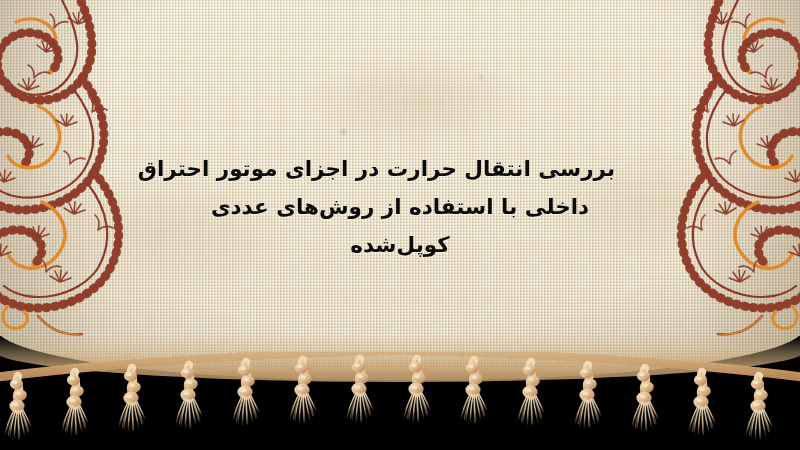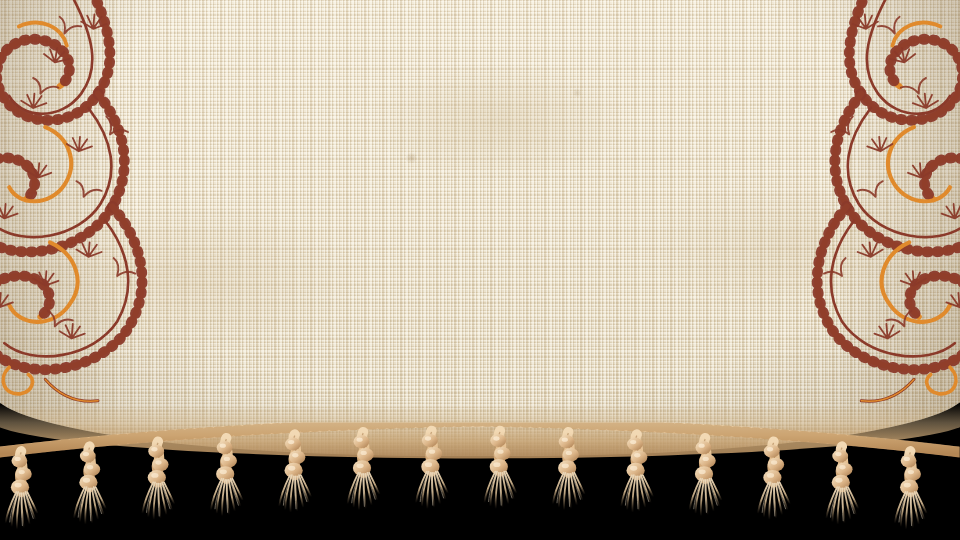--- a/index.html
+++ b/index.html
@@ -339,20 +339,25 @@
         </g>
 
         <path d="M66 320 c-10 10 -4 24 10 22 c10 -2 12 -12 6 -16" stroke="#e08a2c" stroke-width="3"></path>
         <path d="M40 300 c-12 6 -12 20 0 24" stroke="#8b3a2a" stroke-width="2"></path>
         <path d="M96 330 C108 344 122 350 140 348" stroke="#8b3a2a" stroke-width="2.4"></path>
         <path d="M96 330 C108 344 122 350 140 348" stroke="#e08a2c" stroke-width="1.2"></path>
       </g>
     </svg>
   </div>
 
+  <div class="title-block">
+    <div class="title-line">بررسی انتقال حرارت در اجزای موتور احتراق</div>
+    <div class="title-line">داخلی با استفاده از روش‌های عددی</div>
+    <div class="title-line">کوپل‌شده</div>
+  </div>
 
   <div class="bottom-black"></div>
 
   <div class="fringe">
     <svg viewBox="0 0 800 98" xmlns="http://www.w3.org/2000/svg">
       <defs>
         <linearGradient id="ropeG" x1="0" y1="0" x2="0" y2="1">
           <stop offset="0%" stop-color="#f2d9b4"></stop>
           <stop offset="45%" stop-color="#e3bd8d"></stop>
           <stop offset="100%" stop-color="#b8895a"></stop>

